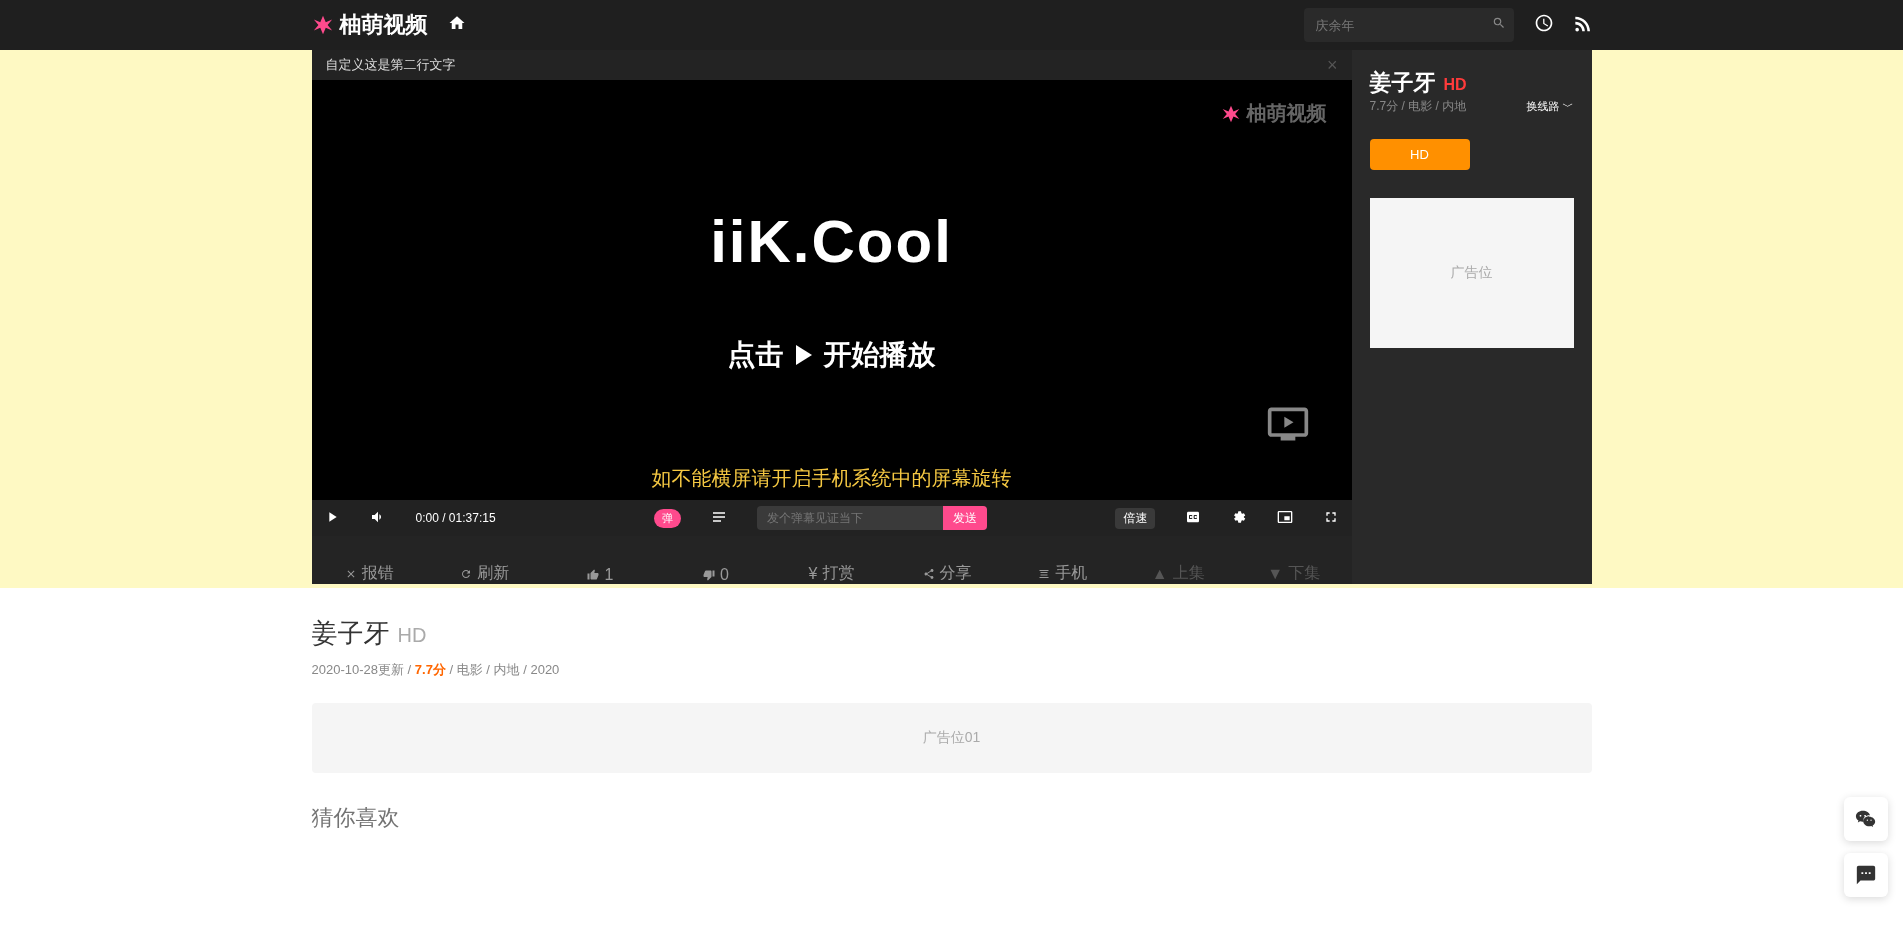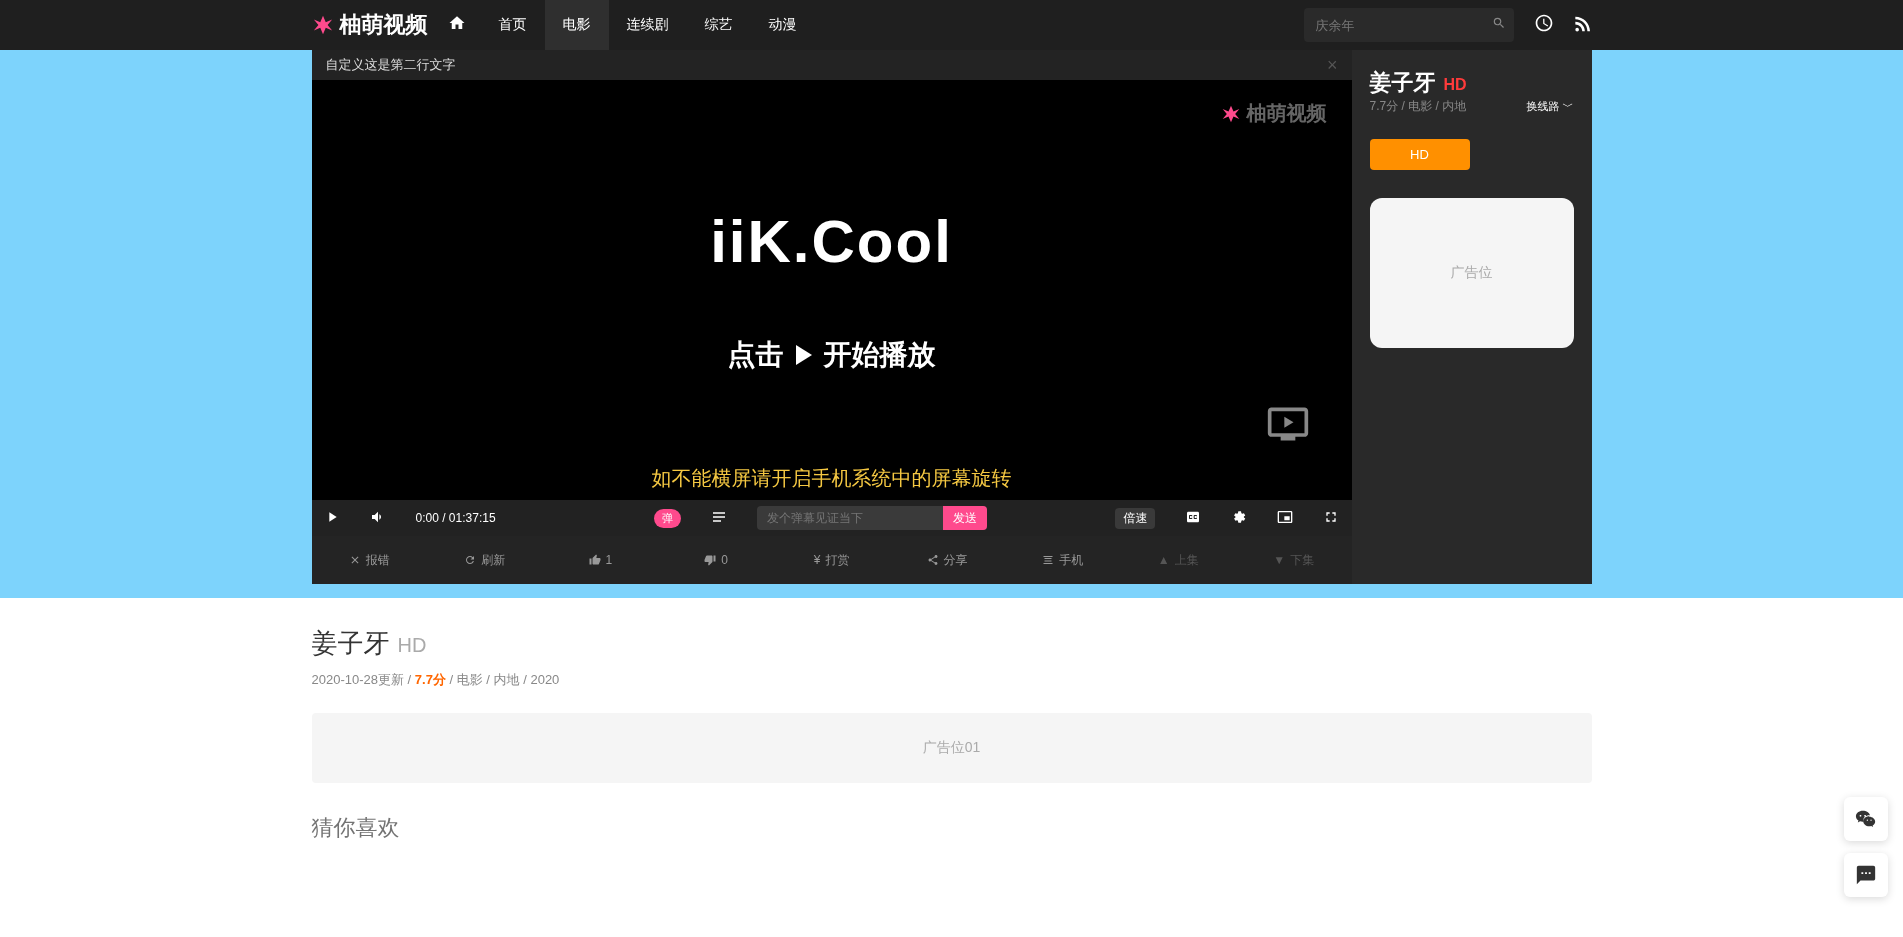--- a/index.html
+++ b/index.html
@@ -12,21 +12,21 @@
     .home-icon { color: #fff; padding: 0 15px; cursor: pointer; }
     .nav { display: flex; height: 100%; }
     .nav-item { padding: 0 18px; color: #fff; font-size: 14px; display: flex; align-items: center; cursor: pointer; }
     .nav-item.active { background: #2f2f2f; }
     .search-box { margin-left: auto; display: flex; align-items: center; background: #2a2a2a; height: 34px; border-radius: 4px; padding: 0 12px; width: 210px; }
     .search-input { background: transparent; border: none; color: #888; font-size: 13px; flex: 1; outline: none; }
     .search-icon-btn { color: #888; cursor: pointer; }
     .header-right { display: flex; align-items: center; margin-left: 20px; gap: 18px; color: #fff; }
     .header-icon { cursor: pointer; }
     
-    .dark-section { background: #7dd3fc; padding-bottom: 14px; }
+    .dark-section { background: #fef9c3; padding-bottom: 4px; }
     .player-row { width: 1280px; margin: 0 auto; display: flex; background: #292929; }
     .player-column { flex: 1; display: flex; flex-direction: column; }
     .notice-bar { height: 30px; background: #232323; display: flex; align-items: center; padding: 0 14px; color: #ddd; font-size: 13px; justify-content: space-between; }
     .notice-close { color: #555; cursor: pointer; font-size: 18px; }
     
     .player { background: #000; aspect-ratio: 16/9; position: relative; display: flex; flex-direction: column; justify-content: center; align-items: center; height: 420px; }
     .wm { position: absolute; top: 20px; right: 25px; display: flex; align-items: center; color: #666; font-size: 20px; font-weight: bold; }
     .wm-icon { width: 20px; height: 20px; margin-right: 6px; }
     .big-text { color: #fff; font-size: 60px; font-weight: 900; font-family: "Arial Black", sans-serif; letter-spacing: 2px; }
     .play-hint { color: #fff; font-size: 28px; font-weight: bold; margin-top: 60px; display: flex; align-items: center; gap: 8px; }
@@ -38,32 +38,32 @@
     .play-btn { cursor: pointer; }
     .time-display { font-size: 12px; }
     .danmu-toggle { background: #ff4a8d; color: #fff; border-radius: 10px; padding: 2px 8px; font-size: 11px; cursor: pointer; }
     .danmu-set { cursor: pointer; }
     .danmu-input-wrap { flex: 1; display: flex; background: #3a3a3a; border-radius: 4px; height: 24px; align-items: center; overflow: hidden; max-width: 230px; }
     .danmu-input { flex: 1; background: transparent; border: none; padding: 0 10px; color: #ccc; font-size: 12px; outline: none; }
     .send-btn { background: #ff4a8d; color: #fff; padding: 0 10px; height: 100%; display: flex; align-items: center; font-size: 12px; cursor: pointer; }
     .speed-btn { background: #3a3a3a; padding: 2px 8px; border-radius: 4px; cursor: pointer; margin-left: auto; }
     .ctrl-icon { cursor: pointer; }
     
-    .toolbar { height: 48px; background: #242424; display: flex; align-items: center; color: #999; font-size: 12px; }
+    .toolbar { height: 48px; background: #242424; display: flex; align-items: flex-end; color: #999; font-size: 16px; }
     .tool-item { flex: 1; display: flex; align-items: center; justify-content: center; gap: 5px; cursor: pointer; }
     .tool-item.disabled { color: #555; }
     
     .side-panel { width: 240px; background: #292929; padding: 18px; }
     .movie-title { color: #fff; font-size: 22px; font-weight: bold; display: flex; align-items: baseline; gap: 8px; }
     .movie-quality { color: #ff3b3b; font-size: 16px; }
     .movie-meta { color: #888; font-size: 12px; margin-top: 0; }
     .route-switch { float: right; color: #fff; font-size: 11px; cursor: pointer; margin-top: -16px; text-align: center; }
     .ep-list { margin-top: 24px; }
     .ep-btn { background: #ff9000; color: #fff; padding: 8px 0; width: 100px; text-align: center; border-radius: 4px; font-size: 13px; cursor: pointer; }
-    .ad-box { background: #f5f5f5; margin-top: 28px; height: 150px; display: flex; align-items: center; justify-content: center; color: #aaa; font-size: 14px; border-radius: 12px; }
+    .ad-box { background: #f5f5f5; margin-top: 28px; height: 150px; display: flex; align-items: center; justify-content: center; color: #aaa; font-size: 14px; border-radius: 0; }
     
     .white-section { width: 1280px; margin: 0 auto; padding: 28px 0; }
     .info-title { font-size: 26px; color: #333; font-weight: 500; display: flex; align-items: baseline; gap: 8px; }
     .info-quality { color: #aaa; font-size: 20px; }
     .info-meta { color: #888; font-size: 13px; margin-top: 10px; }
     .score-red { color: #ff6600; font-weight: bold; }
     .ad-banner { background: #f5f5f5; height: 70px; margin-top: 24px; display: flex; align-items: center; justify-content: center; color: #aaa; font-size: 14px; border-radius: 4px; }
     .rec-title { font-size: 22px; color: #737373; margin-top: 30px; font-weight: 400; }
     
     .float-btns { position: fixed; right: 15px; bottom: 40px; display: flex; flex-direction: column; gap: 12px; }
@@ -78,27 +78,20 @@
       <svg class="logo-icon" viewBox="0 0 24 24">
           <path fill="#ff4a8d" d="M12 2l-3 7-7-3 5 6-5 6 7-3 3 7 3-7 7 3-5-6 5-6-7 3z"></path>
         </svg>
       <span>柚萌视频</span>
     </div>
     <span class="home-icon">
       <svg width="18" height="18" viewBox="0 0 24 24" fill="#fff">
           <path d="M10 20v-6h4v6h5v-8h3L12 3 2 12h3v8z"></path>
         </svg>
     </span>
-    <nav class="nav">
-      <a class="nav-item">首页</a>
-      <a class="nav-item active">电影</a>
-      <a class="nav-item">连续剧</a>
-      <a class="nav-item">综艺</a>
-      <a class="nav-item">动漫</a>
-    </nav>
     <div class="search-box">
       <input class="search-input" placeholder="庆余年" style="">
       <span class="search-icon-btn">
         <svg width="14" height="14" viewBox="0 0 24 24" fill="#888">
             <path d="M15.5 14h-.79l-.28-.27A6.471 6.471 0 0016 9.5 6.5 6.5 0 109.5 16c1.61 0 3.09-.59 4.23-1.57l.27.28v.79l5 4.99L20.49 19l-4.99-5zm-6 0C7.01 14 5 11.99 5 9.5S7.01 5 9.5 5 14 7.01 14 9.5 11.99 14 9.5 14z"></path>
           </svg>
       </span>
     </div>
     <div class="header-right">
       <span class="header-icon">

